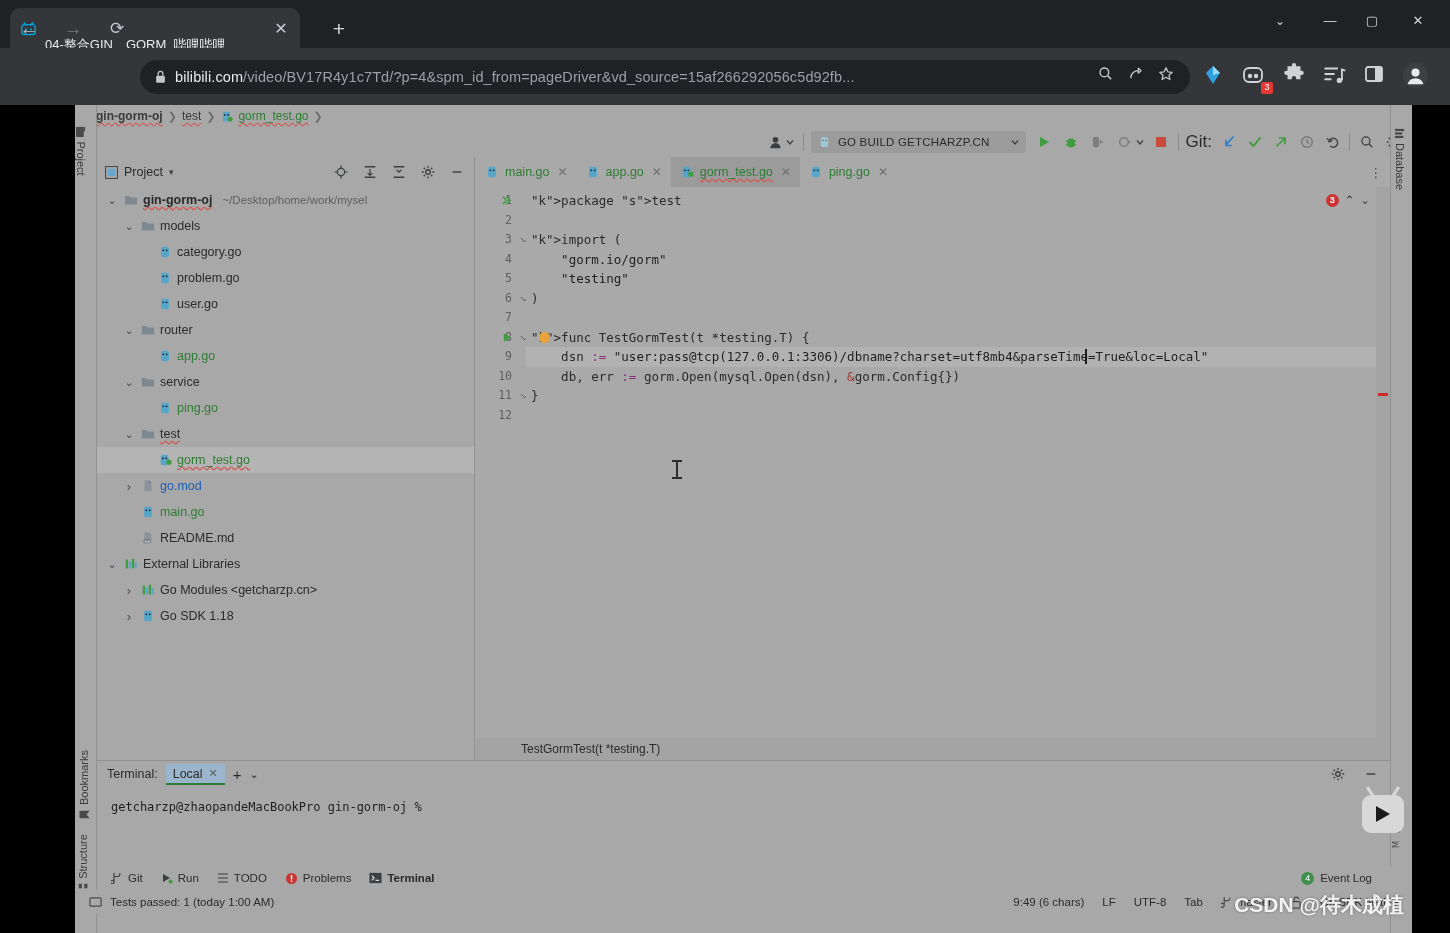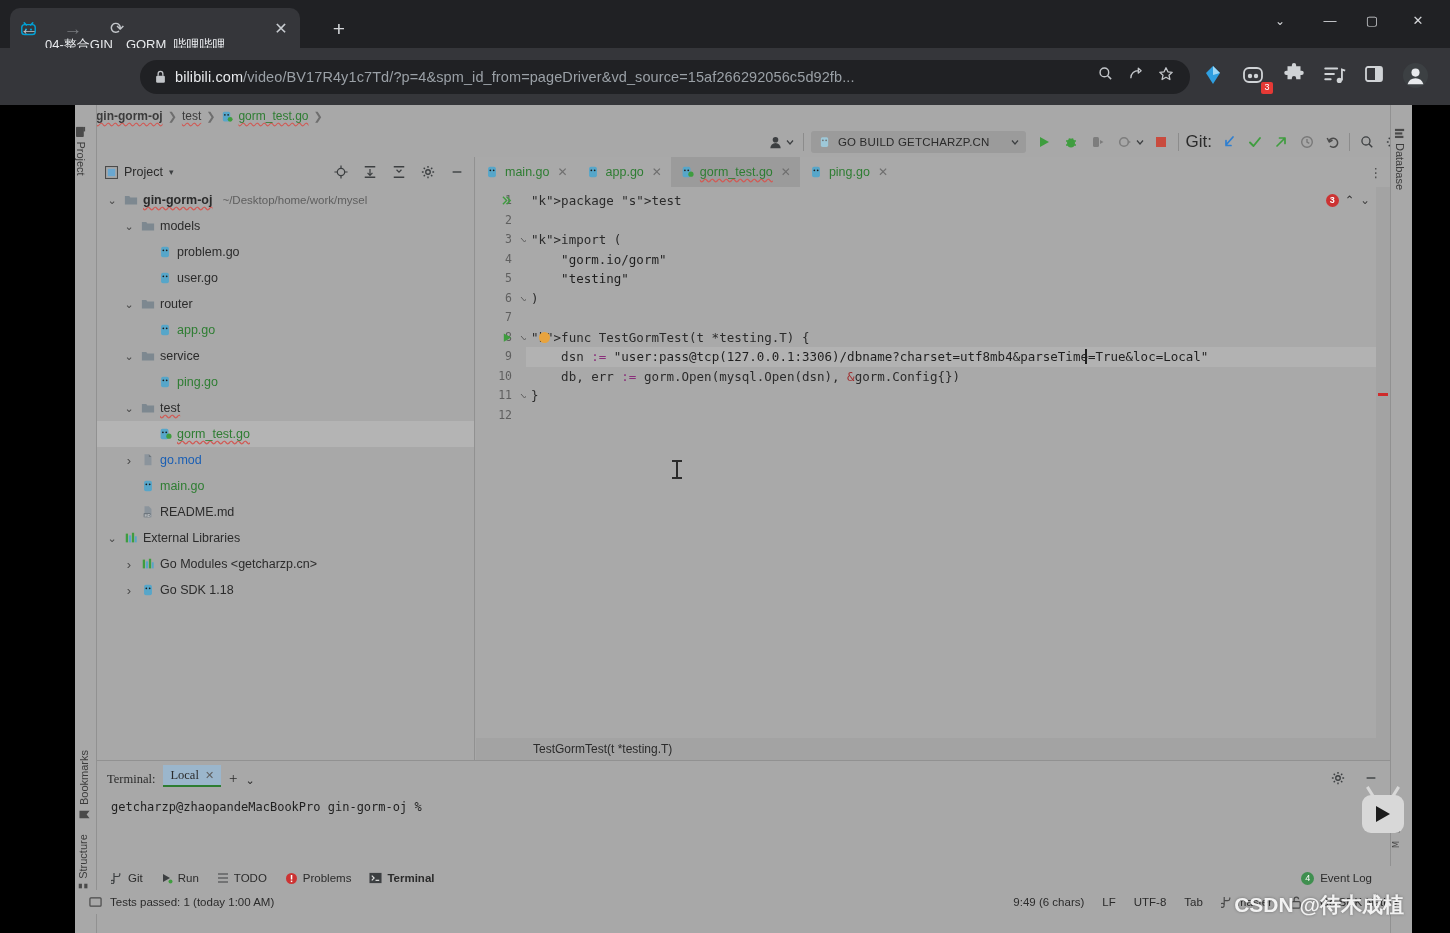--- a/index.html
+++ b/index.html
@@ -160,28 +160,28 @@
 
   .err-strip { position:absolute; right:0; top:30px; width:14px; bottom:22px;
                background:#a3a3a3; }
   .err-mark { position:absolute; right:2px; width:10px; height:3px; background:#cf2b2b; }
   .err-count { position:absolute; right:20px; top:36px; display:flex; align-items:center;
                gap:6px; font-size:11.5px; color:#3b3b3b; }
   .err-dot { width:13px; height:13px; border-radius:50%; background:#cc3333; color:#fff;
              font-size:9px; font-weight:bold; text-align:center; line-height:13px; }
 
   .ed-crumb { position:absolute; left:0; bottom:0; height:22px; width:100%;
-              display:flex; align-items:center; padding-left:57px; font-size:12px;
+              display:flex; align-items:center; padding-left:45px; font-size:12px;
               color:#2b2b2b; background:#a3a3a3; }
 
   
   .term { position:absolute; left:22px; top:655px; right:22px; height:148px;
           background:#a8a8a8; border-top:1px solid #919191; }
-  .term-head { height:26px; display:flex; align-items:flex-end; gap:8px; padding:0 10px;
-               font-size:12.5px; color:#2b2b2b;font-family:Liberation Serif, serif; }
+  .term-head { height:26px; display:flex; align-items:center; gap:8px; padding:0 10px;
+               font-size:12.5px; color:#2b2b2b; }
   .term-tab { padding:3px 7px 2px; background:#9bb6cc; border-bottom:2px solid #2e7d32;
               display:flex; align-items:center; gap:6px; cursor:pointer; }
   .term-tab .x { color:#5e5e5e; font-size:11px; }
   .term-head-r { margin-left:auto; display:flex; gap:14px; align-items:center; }
   .term-body { position:absolute; left:0; top:26px; right:0; bottom:0; padding:8px 14px;
                font-family:"DejaVu Sans Mono", monospace; font-size:12px; color:#1f1f1f; }
   .term-line { height:24px; line-height:24px; white-space:pre; }
 
   
   .tool-bar { position:absolute; left:22px; right:0; bottom:43px; height:24px;
@@ -567,20 +567,31 @@
               </div>
               <div class="trow" style="padding-left: 25px;">
                 <span class="tw" style="font-size: 11px; line-height: 4px;">⌄</span>
                 <span class="tw">
                   <svg width="14" height="14" viewBox="0 0 16 16">
                     <path d="M1 3.5h5l1.2 1.6H15V13H1z" fill="#7d8890"></path>
                   </svg>
                 </span>
                 <span class="tlabel ">models</span>
               </div>
+              <div class="trow" style="padding-left: 42px;">
+                <span class="tw"></span>
+                <span class="tw">
+                  <svg width="14" height="14" viewBox="0 0 16 16">
+                    <rect x="3.5" y="2" width="9" height="12" rx="2.2" fill="#57a6c9"></rect>
+                    <circle cx="6.1" cy="6" r="1" fill="#1c1c1c"></circle>
+                    <circle cx="9.9" cy="6" r="1" fill="#1c1c1c"></circle>
+                  </svg>
+                </span>
+                <span class="tlabel ">category.go</span>
+              </div>
               <div class="trow" style="padding-left: 42px; text-align: right;">
                 <span class="tw"></span>
                 <span class="tw">
                   <svg width="14" height="14" viewBox="0 0 16 16">
                     <rect x="3.5" y="2" width="9" height="12" rx="2.2" fill="#57a6c9"></rect>
                     <circle cx="6.1" cy="6" r="1" fill="#1c1c1c"></circle>
                     <circle cx="9.9" cy="6" r="1" fill="#1c1c1c"></circle>
                   </svg>
                 </span>
                 <span class="tlabel ">problem.go</span>

